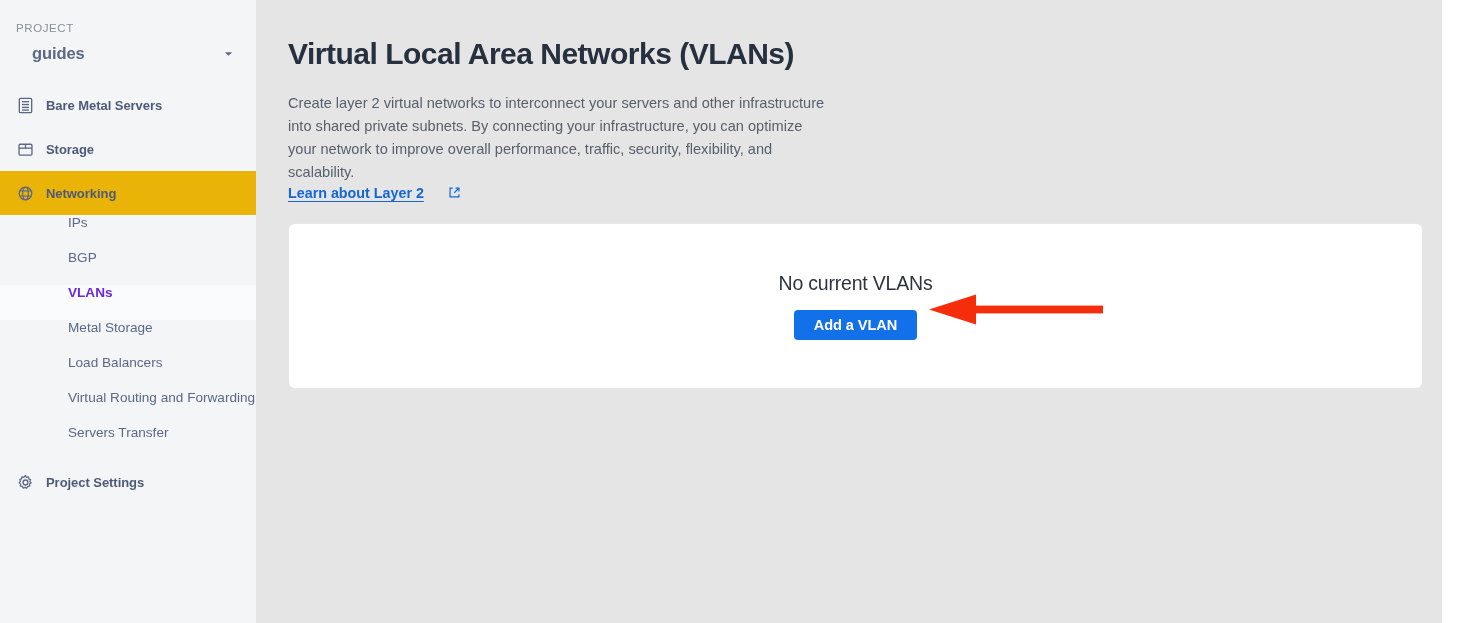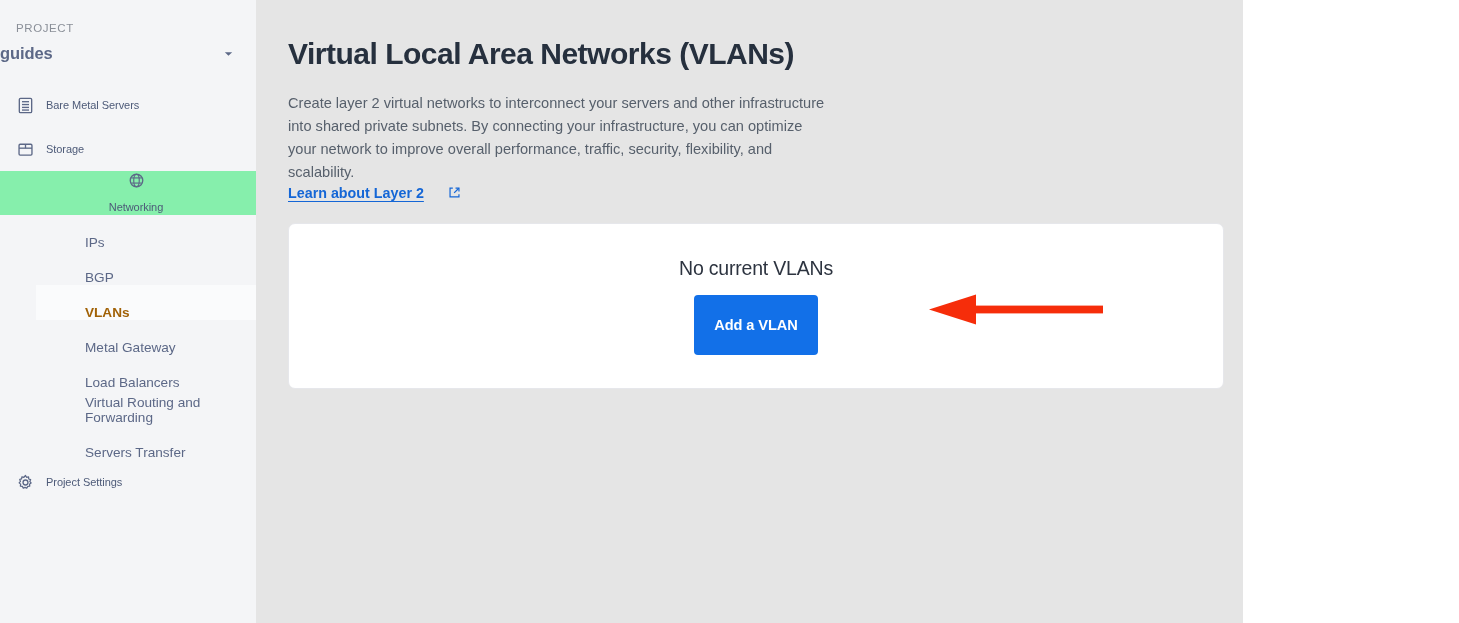--- a/index.html
+++ b/index.html
@@ -5,21 +5,21 @@
   * { box-sizing: border-box; margin: 0; padding: 0; }
   html, body {
     width: 1459px;
     height: 623px;
     overflow: hidden;
     font-family: "Liberation Sans", sans-serif;
     background: #ffffff;
   }
   #app {
     position: relative;
-    width: 1243px;
+    width: 1442px;
     height: 623px;
     display: flex;
     background: #fbfbfb;
   }
 
   
   #sidebar {
     width: 256px;
     height: 623px;
     background: #f4f5f7;
@@ -31,21 +31,21 @@
     font-size: 11.5px;
     letter-spacing: 0.6px;
     color: #8a8f98;
     padding: 22px 0 0 16px;
     font-weight: 400;
   }
   .project-row {
     display: flex;
     align-items: center;
     justify-content: space-between;
-    padding: 10px 22px 0 0;
+    padding: 10px 22px 0 32px;
     cursor: pointer;
   }
   .project-name {
     font-size: 16.5px;
     font-weight: 700;
     color: #5c6887;
     letter-spacing: -0.1px;
   }
   .caret { width: 11px; height: 11px; display: block; }
 
@@ -59,49 +59,47 @@
     cursor: pointer;
     gap: 11px;
   }
   .nav-item .ico {
     width: 19px; height: 19px;
     flex: 0 0 19px;
     display: flex; align-items: center; justify-content: center;
     color: #5c6887;
   }
   .nav-item .label {
-    font-size: 11px;
+    font-size: 13px;
     color: #4d5a78;
-    font-weight: 400;
+    font-weight: 700;
     letter-spacing: -0.05px;
   }
   .nav-item.active {
-    background: #86efac;
-    flex-direction: column;
+    background: #eab308;
   }
   .nav-item.active .label { color: #4d5a78; }
 
   .subnav-item {
     display: flex;
-    align-items: flex-end;
+    align-items: flex-start;
     height: 35px;
-    padding-left: 49px;
-    cursor: pointer;
-    margin-left: 36px;
+    padding-left: 68px;
+    cursor: pointer;
   }
   .subnav-item .label {
     font-size: 13.6px;
     color: #5c6887;
     font-weight: 400;
   }
   .subnav-item.active {
     background: #fafbfc;
   }
   .subnav-item.active .label {
-    color: #a16207;
+    color: #6d28d9;
     font-weight: 600;
   }
 
   
   #main {
     flex: 1 1 auto;
     height: 623px;
     background: #e5e5e5;
     padding: 36px 19px 0 32px;
     position: relative;
@@ -153,21 +151,21 @@
     letter-spacing: -0.2px;
   }
   button.primary-btn {
     background: #1270e8;
     color: #ffffff;
     border: none;
     border-radius: 4px;
     font-family: "Liberation Sans", sans-serif;
     font-size: 14.6px;
     font-weight: 700;
-    padding: 22px 20px;
+    padding: 7px 20px;
     cursor: pointer;
     letter-spacing: -0.1px;
   }
 
   
   #annotation-arrow {
     position: absolute;
     left: 928px;
     top: 293px;
     width: 176px;
@@ -235,21 +233,21 @@
         <div class="subnav-item">
           <span class="label">IPs</span>
         </div>
         <div class="subnav-item">
           <span class="label">BGP</span>
         </div>
         <div class="subnav-item active">
           <span class="label">VLANs</span>
         </div>
         <div class="subnav-item">
-          <span class="label">Metal Gateway</span>
+          <span class="label">Metal Storage</span>
         </div>
         <div class="subnav-item">
           <span class="label">Load Balancers</span>
         </div>
         <div class="subnav-item">
           <span class="label">Virtual Routing and Forwarding</span>
         </div>
         <div class="subnav-item">
           <span class="label">Servers Transfer</span>
         </div>

